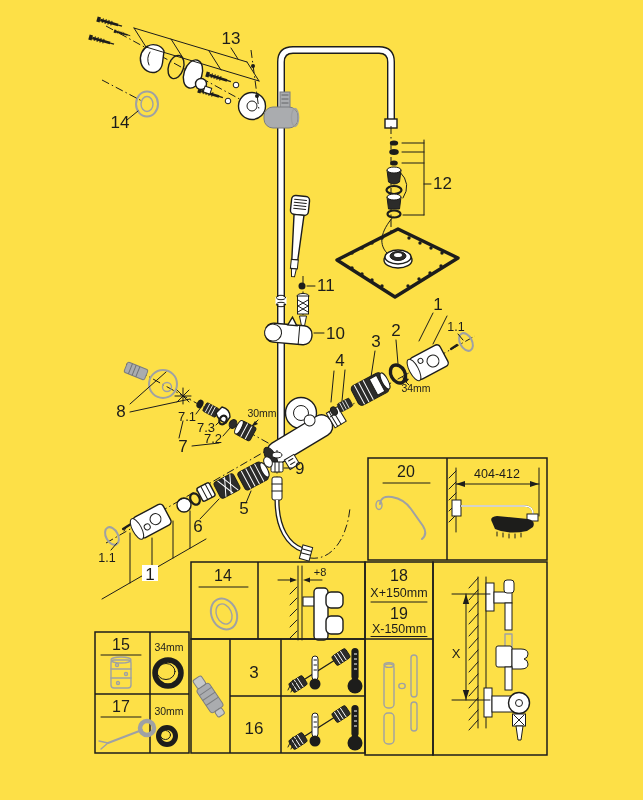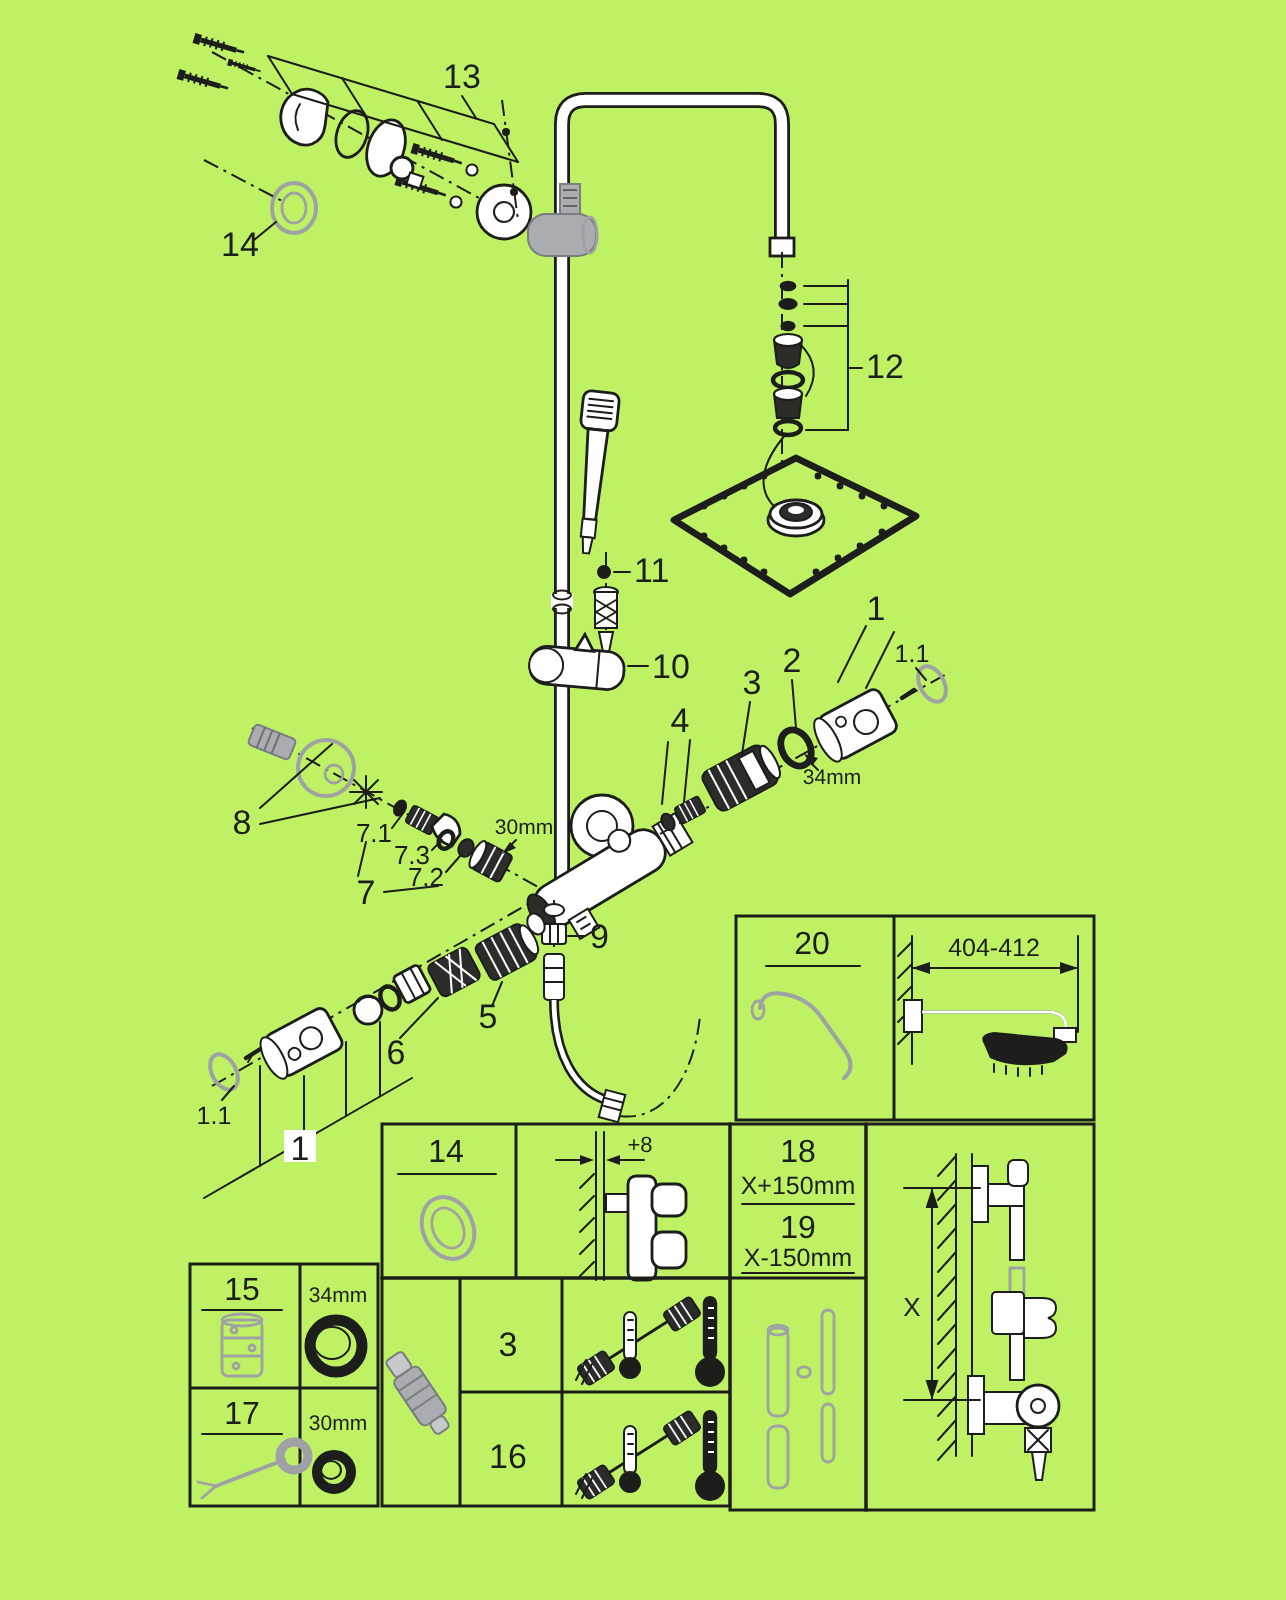--- a/index.html
+++ b/index.html
@@ -1,16 +1,16 @@
 <!DOCTYPE html>
 <html><head>
 <meta charset="utf-8">
 <style>
   html,body{margin:0;padding:0;background:#ffffff;}
-  .stage{width:643px;height:800px;position:relative;background:#bef264;overflow:hidden;}
+  .stage{width:643px;height:800px;position:relative;background:#fde047;overflow:hidden;}
   svg{display:block;}
   .k  {stroke:#1d1d1b;fill:none;stroke-width:1.4;stroke-linecap:round;stroke-linejoin:round;}
   .k1 {stroke:#1d1d1b;fill:none;stroke-width:1;stroke-linecap:round;stroke-linejoin:round;}
   .k2 {stroke:#1d1d1b;fill:none;stroke-width:2.2;stroke-linecap:round;stroke-linejoin:round;}
   .k3 {stroke:#1d1d1b;fill:none;stroke-width:3.4;stroke-linejoin:round;}
   .fb {fill:#1d1d1b;stroke:none;}
   .fd {fill:#2c2c2a;stroke:#1d1d1b;stroke-width:1;}
   .fw {fill:#ffffff;stroke:#1d1d1b;stroke-width:1.4;}
   .fwt{fill:#ffffff;stroke:#1d1d1b;stroke-width:1;}
   .g  {stroke:#9fa1a4;fill:none;stroke-width:2;stroke-linecap:round;stroke-linejoin:round;}

